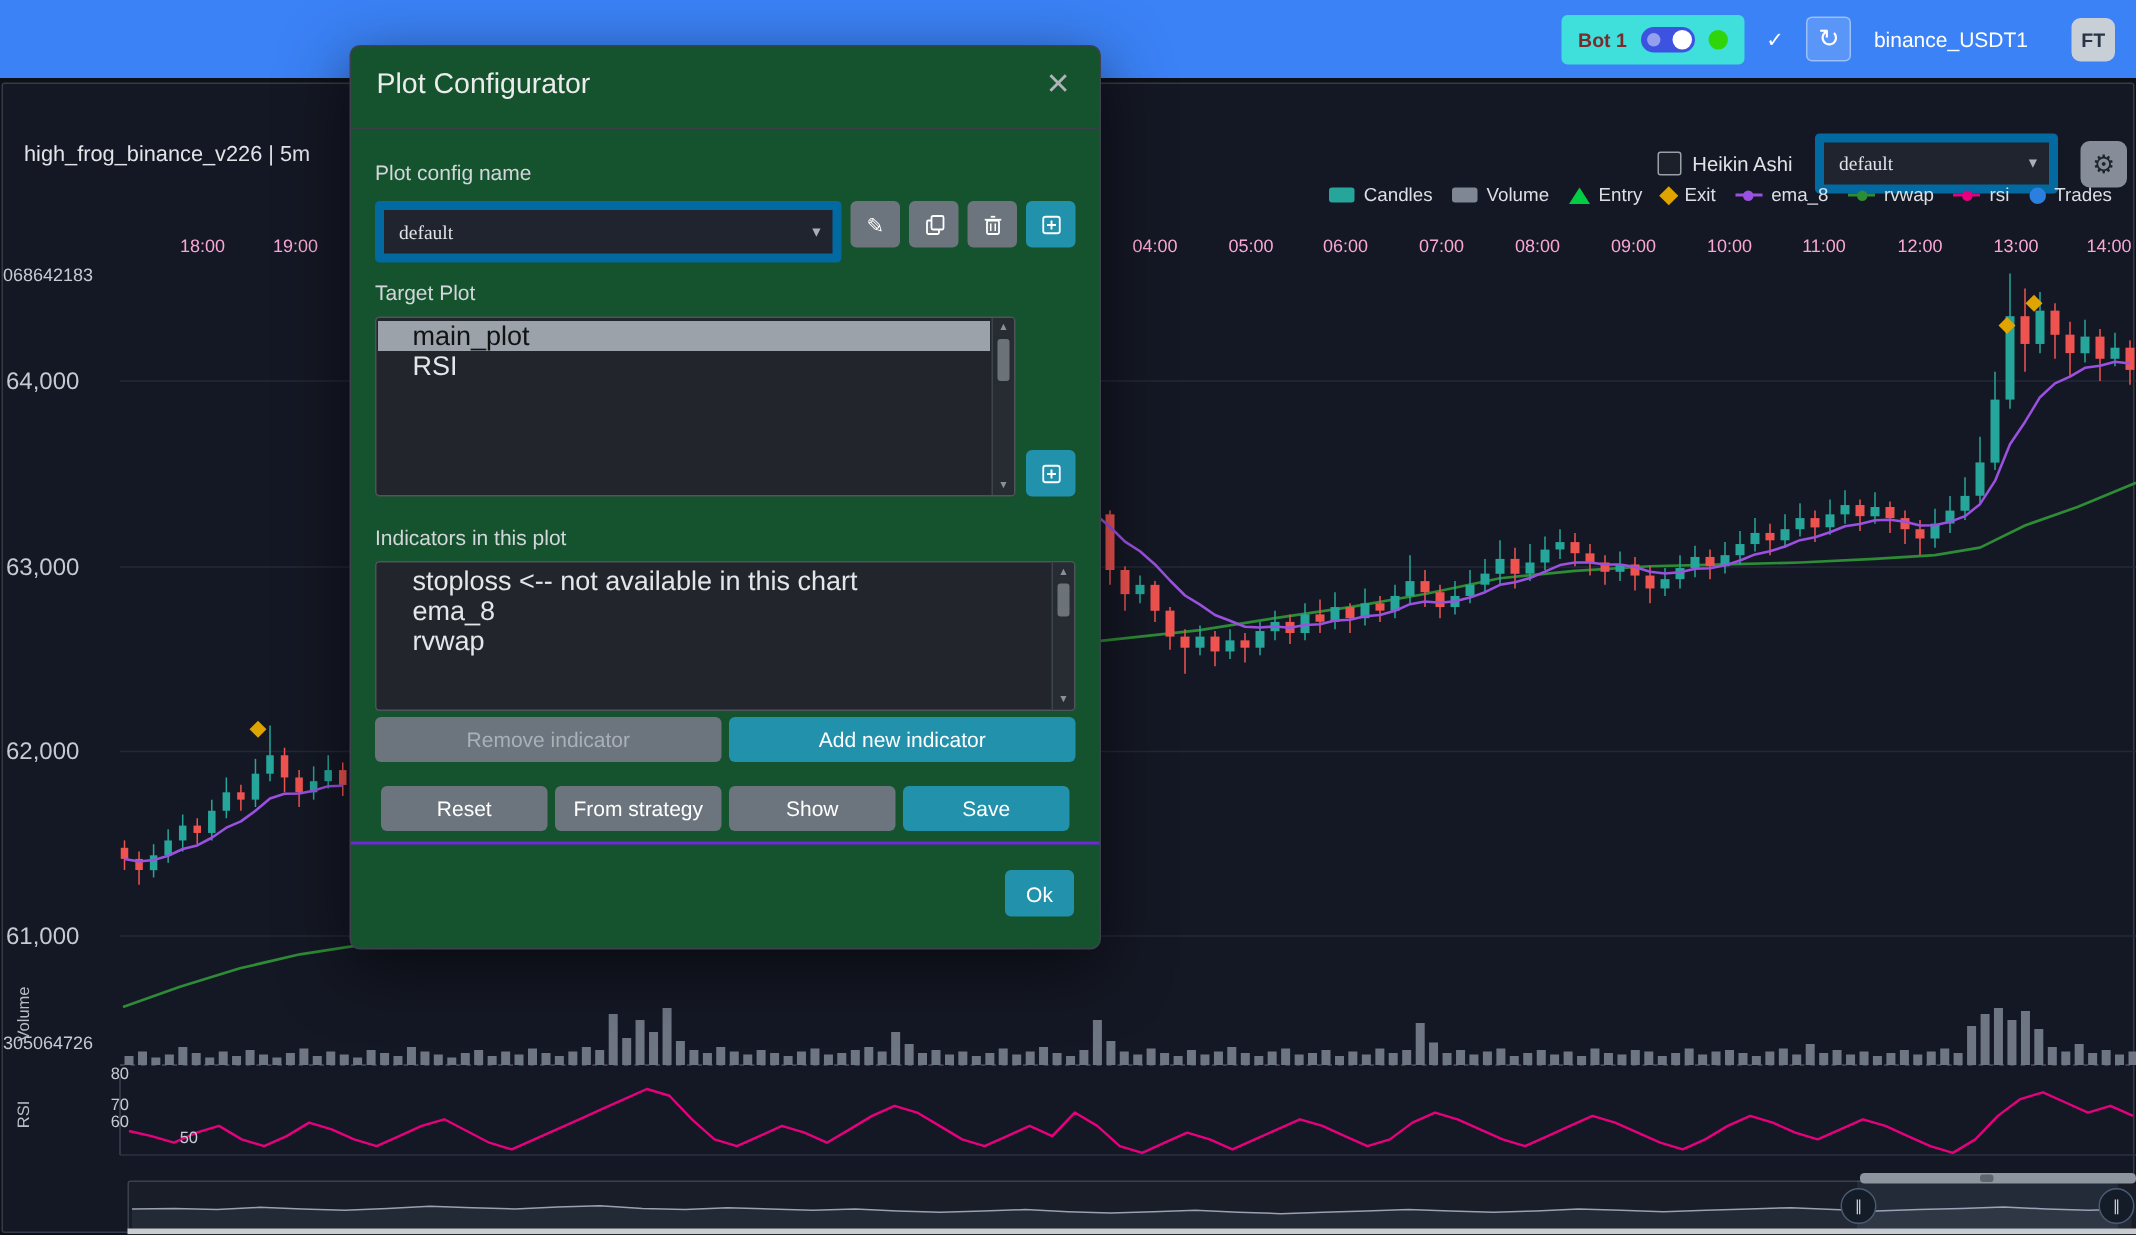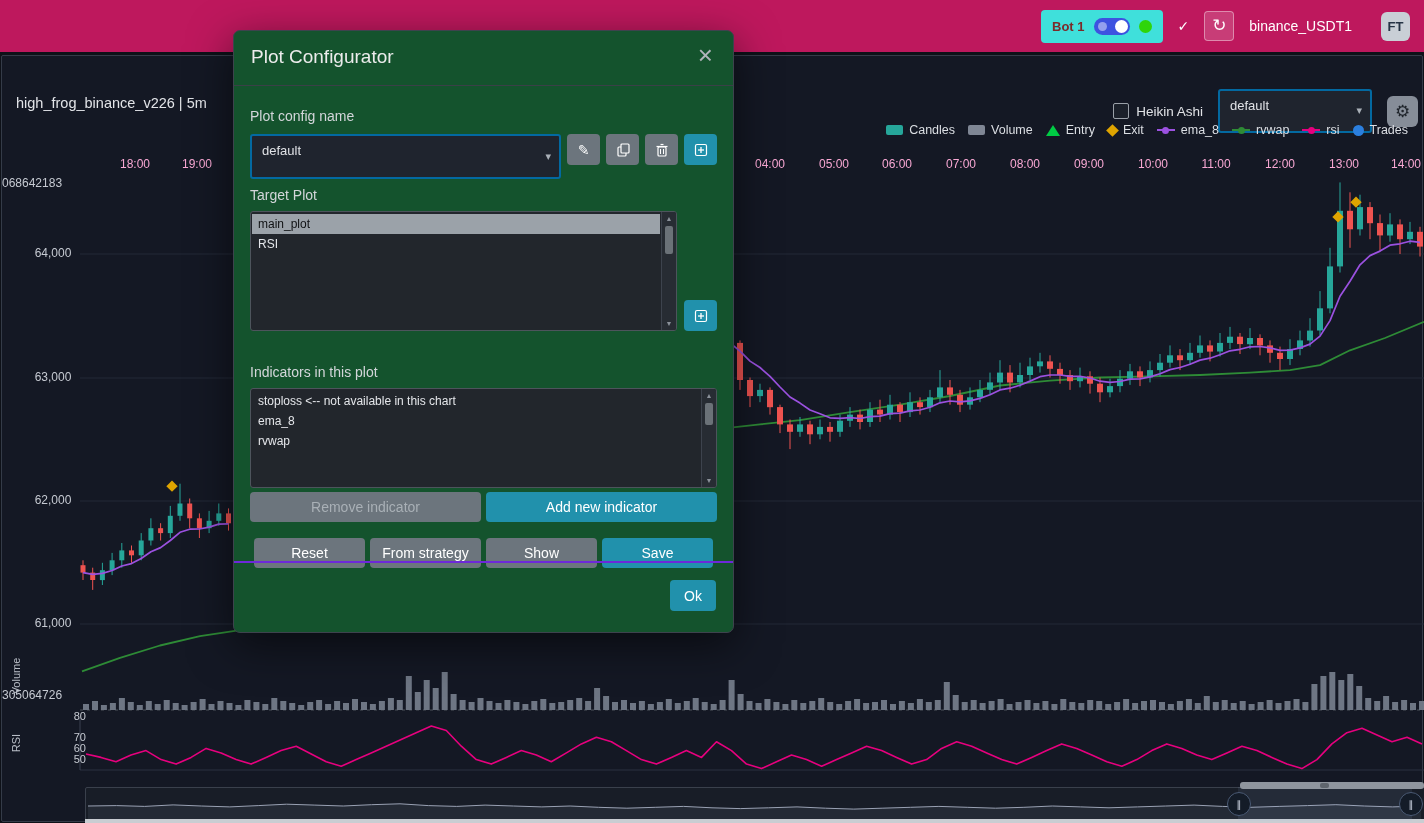--- a/index.html
+++ b/index.html
@@ -1,20 +1,20 @@
 <!DOCTYPE html>
 <html><head>
 <meta charset="utf-8">
 <style>
   html,body{margin:0;padding:0;background:#0a0d13;}
   #app{position:relative;width:1424px;height:823px;overflow:hidden;background:#0e1118;
        font-family:"Liberation Sans","DejaVu Sans",sans-serif;color:#d4d7dd;}
 
   
-  #navbar{position:absolute;left:0;top:0;width:1424px;height:52px;background:#be185d;z-index:30;
+  #navbar{position:absolute;left:0;top:0;width:1424px;height:52px;background:#3b82f6;z-index:30;
           display:flex;align-items:center;}
   .nav-right{margin-left:auto;display:flex;align-items:center;gap:15px;padding-right:14px;}
   .bot-badge{display:flex;align-items:center;gap:9px;background:#3fe0db;border-radius:4px;
              height:33px;padding:0 11px;cursor:pointer;}
   .bot-label{color:#7c2a2a;font-size:13px;font-weight:bold;}
   .toggle{position:relative;width:36px;height:17px;border-radius:9px;background:#3d52e0;display:inline-block;}
   .toggle .knob{position:absolute;right:2px;top:2px;width:13px;height:13px;border-radius:50%;background:#fff;}
   .toggle .ghost{position:absolute;left:4px;top:4px;width:9px;height:9px;border-radius:50%;background:rgba(255,255,255,.45);}
   .status-dot{width:13px;height:13px;border-radius:50%;background:#2fd50a;display:inline-block;}
   .nav-check{color:#fff;font-size:14px;font-weight:bold;}
@@ -26,32 +26,32 @@
               font-size:13px;display:flex;align-items:center;justify-content:center;margin-left:14px;cursor:pointer;}
 
   
   #chart-card{position:absolute;left:1px;right:1px;top:55px;bottom:1px;border:1px solid #343b48;
               background:#141824;border-radius:2px;z-index:1;}
   #chart-svg{position:absolute;left:0;top:0;z-index:2;pointer-events:none;}
   .chart-title{position:absolute;left:16px;top:95px;font-size:14.5px;color:#e2e4e8;z-index:3;}
   #chart-controls{position:absolute;top:89px;right:6px;display:flex;align-items:center;gap:15px;z-index:3;}
   .ha{display:flex;align-items:center;gap:7px;font-size:13.5px;color:#e0e2e6;}
   .checkbox{width:14px;height:14px;border:1px solid #9aa0a8;border-radius:2px;background:#1b202a;display:inline-block;cursor:pointer;}
-  .select{position:relative;height:28px;background:#1f242e;border:2px solid #0369a1;border-radius:3px;
-          display:flex;align-items:center;padding:0 24px 12px 10px;font-size:13px;color:#e0e2e6;cursor:pointer;}
+  .select{position:relative;height:28px;background:#1f242e;border:6px solid #0369a1;border-radius:3px;
+          display:flex;align-items:center;padding:0 24px 0 10px;font-size:13px;color:#e0e2e6;cursor:pointer;font-family:Liberation Serif, serif;}
   #top-select{width:116px;}
   .chev{position:absolute;right:8px;top:50%;transform:translateY(-52%);color:#aab0b8;font-size:11px;}
   .gear-btn{width:31px;height:31px;border:none;border-radius:6px;background:#868d98;cursor:pointer;
             font-size:17px;line-height:31px;text-align:center;color:#1f242b;padding:0;}
   #legend{position:absolute;top:123px;right:16px;display:flex;align-items:center;gap:13px;z-index:3;}
   .legend-item{display:flex;align-items:center;gap:6px;font-size:12.5px;color:#dcdfe4;cursor:pointer;}
   .legend-item .marker{display:inline-block;}
 
   .xtick{position:absolute;top:157px;transform:translateX(-50%);font-size:12px;color:#f9a8d4;z-index:3;}
-  .ytick{position:absolute;left:16px;width:74px;text-align:center;font-size:12px;color:#c6cad2;z-index:3;}
+  .ytick{position:absolute;left:4px;width:74px;text-align:left;font-size:16px;color:#c6cad2;z-index:3;}
   .rtick{position:absolute;left:0;width:86px;text-align:right;font-size:11px;color:#c6cad2;z-index:3;}
   .maxlab{position:absolute;left:2px;font-size:12px;color:#c6cad2;z-index:3;}
   .vlab{position:absolute;left:-14px;width:60px;text-align:center;transform:rotate(-90deg);
         font-size:11px;color:#b8bdc6;z-index:3;}
 
   
   #navigator{position:absolute;left:85px;top:787px;width:1339px;height:33px;background:#181d27;
              border:1px solid #3a404c;border-radius:2px;z-index:3;cursor:ew-resize;}
   #zoom-window{position:absolute;left:1238px;top:787px;width:174px;height:34px;
                background:rgba(170,190,230,.09);z-index:4;}
@@ -79,21 +79,21 @@
   .ibtn.gray{background:#6c757d;}
   .ibtn.teal{background:#2191ac;}
   .ibtn .glyph{font-size:14px;color:#fff;}
   .lbl2{display:block;margin-top:22px;}
   .target-wrap{display:flex;gap:7px;margin-top:8px;}
   .listbox{position:relative;background:#22262c;border:1px solid #4d545c;border-radius:3px;overflow:hidden;}
   #target-list{flex:1;height:118px;}
   .target-col{width:33px;display:flex;flex-direction:column;justify-content:flex-end;}
   #indicator-list{height:98px;margin-top:8px;}
   .list-rows{position:absolute;left:1px;top:2px;right:16px;}
-  .list-row{height:20px;line-height:20px;padding:0 6px;font-size:12px;color:#e4e6ea;white-space:nowrap;cursor:pointer;}
+  .list-row{height:20px;line-height:20px;padding:0 23px;font-size:18px;color:#e4e6ea;white-space:nowrap;cursor:pointer;}
   .list-row.selected{background:#9ba2a9;color:#101214;}
   .sb{position:absolute;right:0;top:0;bottom:0;width:14px;background:#272c33;border-left:1px solid #3d434d;
       display:flex;flex-direction:column;align-items:center;cursor:pointer;}
   .sb .arr{font-size:7px;color:#8a9099;line-height:10px;padding:2px 0 1px 0;}
   .sb .thumb{width:8px;background:#6b7278;border-radius:2px;margin-top:1px;}
   .sb .sp{flex:1;}
   .btn{border:none;border-radius:4px;height:30px;font-size:14px;cursor:pointer;color:#fff;
        font-family:inherit;padding:0 8px;}
   .btn.gray{background:#6c757d;}
   .btn.teal{background:#2191ac;}
@@ -524,21 +524,21 @@
   <div id="yticks">
       <span class="ytick" style="top: 246px;">64,000</span>
       <span class="ytick" style="top: 370px;">63,000</span>
       <span class="ytick" style="top: 493px;">62,000</span>
       <span class="ytick" style="top: 616px;">61,000</span>
     </div>
   <div id="rsiticks">
       <span class="rtick" style="top: 710px;">80</span>
       <span class="rtick" style="top: 731px;">70</span>
       <span class="rtick" style="top: 742px;">60</span>
-      <span class="rtick" style="top: 753px;">50</span>
+      <span class="rtick" style="top: 753px; padding-left: 46px;">50</span>
     </div>
   <div class="maxlab" style="top:176px;">068642183</div>
   <div class="maxlab" style="top:688px;">305064726</div>
   <div class="vlab" style="top:670px;">Volume</div>
   <div class="vlab" style="top:737px;">RSI</div>
 
   <div id="navigator">
     <svg id="nav-svg" width="1337" height="31">
         <path d="M2,31 L2.0,18.0 L30.4,17.6 L58.7,18.4 L87.1,16.9 L115.4,18.0 L143.8,18.9 L172.2,17.6 L200.5,16.2 L228.9,17.1 L257.3,18.0 L285.6,16.7 L314.0,15.8 L342.3,17.6 L370.7,18.4 L399.1,17.1 L427.4,18.0 L455.8,18.9 L484.1,18.0 L512.5,19.3 L540.9,20.2 L569.2,19.3 L597.6,18.4 L626.0,19.8 L654.3,20.6 L682.7,19.8 L711.0,18.9 L739.4,20.2 L767.8,21.1 L796.1,20.2 L824.5,19.3 L852.9,18.4 L881.2,19.3 L909.6,20.2 L937.9,19.3 L966.3,18.0 L994.7,18.9 L1023.0,19.8 L1051.4,18.9 L1079.7,18.0 L1108.1,17.1 L1136.5,18.4 L1164.8,19.3 L1193.2,18.4 L1221.6,17.6 L1249.9,16.7 L1278.3,18.0 L1306.6,18.9 L1335.0,18.0 L1335,31 Z" fill="rgba(150,160,180,0.10)"></path>
         <polyline points="2.0,18.0 30.4,17.6 58.7,18.4 87.1,16.9 115.4,18.0 143.8,18.9 172.2,17.6 200.5,16.2 228.9,17.1 257.3,18.0 285.6,16.7 314.0,15.8 342.3,17.6 370.7,18.4 399.1,17.1 427.4,18.0 455.8,18.9 484.1,18.0 512.5,19.3 540.9,20.2 569.2,19.3 597.6,18.4 626.0,19.8 654.3,20.6 682.7,19.8 711.0,18.9 739.4,20.2 767.8,21.1 796.1,20.2 824.5,19.3 852.9,18.4 881.2,19.3 909.6,20.2 937.9,19.3 966.3,18.0 994.7,18.9 1023.0,19.8 1051.4,18.9 1079.7,18.0 1108.1,17.1 1136.5,18.4 1164.8,19.3 1193.2,18.4 1221.6,17.6 1249.9,16.7 1278.3,18.0 1306.6,18.9 1335.0,18.0" fill="none" stroke="#99a1b3" stroke-width="1"></polyline>
@@ -635,21 +635,21 @@
           <button class="ibtn teal">
             <svg class="iconsvg" width="16" height="16" viewBox="0 0 16 16">
               <rect x="2.5" y="2.5" width="11" height="11" rx="1.5" fill="none" stroke="#fff" stroke-width="1.2"></rect>
               <line x1="8" y1="5" x2="8" y2="11" stroke="#fff" stroke-width="1.3"></line>
               <line x1="5" y1="8" x2="11" y2="8" stroke="#fff" stroke-width="1.3"></line>
             </svg>
           </button>
         </div>
       </div>
 
-      <span class="m-label lbl2" style="margin-top:33px;">Indicators in this plot</span>
+      <span class="m-label lbl2" style="margin-top:19px;">Indicators in this plot</span>
 
       <div class="listbox" id="indicator-list">
         <div class="list-rows" id="indicator-rows">
             <div class="list-row">stoploss &lt;-- not available in this chart</div>
             <div class="list-row">ema_8</div>
             <div class="list-row">rvwap</div>
           </div>
         <div class="sb">
           <span class="arr">▲</span>
           <span class="thumb" style="height:22px;"></span>

